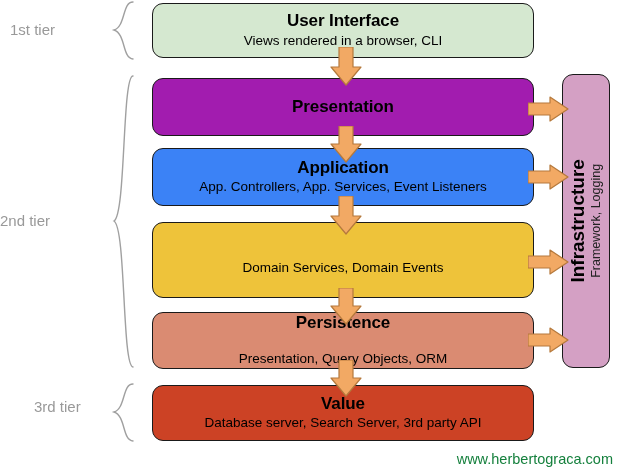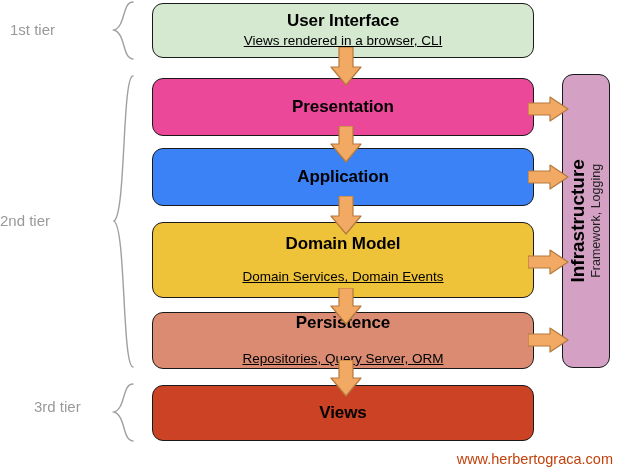--- a/index.html
+++ b/index.html
@@ -51,21 +51,20 @@
     font-size: 17px;
     font-weight: bold;
     line-height: 1.08;
     letter-spacing: -0.1px;
   }
   .layer-sub {
     font-size: 13.5px;
     font-weight: normal;
     line-height: 1.17;
     margin-top: 2px;
-    text-decoration: underline;
   }
 
   
   #infra-box {
     position: absolute;
     left: 562px;
     top: 74px;
     width: 48px;
     height: 294px;
     background: #d4a0c4;
@@ -99,21 +98,21 @@
   
   .arrow-down, .arrow-right {
     position: absolute;
   }
 
   
   #watermark {
     position: absolute;
     right: 12px;
     bottom: 6px;
-    color: #c2410c;
+    color: #15803d;
     font-size: 14.5px;
     font-family: "Liberation Sans", sans-serif;
     white-space: nowrap;
   }
 </style>
 </head>
 <body>
 
 <div id="canvas">
 
@@ -138,40 +137,41 @@
       <div id="infra-title">Infrastructure</div>
       <div id="infra-sub">Framework, Logging</div>
     </div>
   </div>
 
   <div class="layer-box" style="top:3px; height:55px; background:#d5e8d0;">
     <div class="layer-title">User Interface</div>
     <div class="layer-sub">Views rendered in a browser, CLI</div>
   </div>
 
-  <div class="layer-box" style="top:78px; height:58px; background:#ec4899;">
+  <div class="layer-box" style="top:78px; height:58px; background:#a21caf;">
     <div class="layer-title">Presentation</div>
   </div>
 
   <div class="layer-box" style="top:148px; height:58px; background:#3b82f6;">
     <div class="layer-title">Application</div>
+    <div class="layer-sub">App. Controllers, App. Services, Event Listeners</div>
   </div>
 
   <div class="layer-box" style="top:222px; height:76px; background:#eec33a;">
-    <div class="layer-title">Domain Model</div>
     <div class="layer-sub" style="margin-top:16px;">Domain Services, Domain Events</div>
   </div>
 
   <div class="layer-box" style="top:312px; height:57px; background:#da8b72;gap:16px;">
     <div class="layer-title">Persistence</div>
-    <div class="layer-sub">Repositories, Query Server, ORM</div>
+    <div class="layer-sub">Presentation, Query Objects, ORM</div>
   </div>
 
   <div class="layer-box" style="top:385px; height:56px; background:#cc4225;">
-    <div class="layer-title">Views</div>
+    <div class="layer-title">Value</div>
+    <div class="layer-sub">Database server, Search Server, 3rd party API</div>
   </div>
 
   <svg class="arrow-down" style="left:325px; top:47px;" width="42" height="42">
     <path d="M 14 0 L 28 0 L 28 20 L 36 20 L 21 38 L 6 20 L 14 20 Z" fill="#f2a964" stroke="#b5793c" stroke-width="1.2" stroke-linejoin="round"></path>
   </svg>
 
   <svg class="arrow-down" style="left:325px; top:126px;" width="42" height="40">
     <path d="M 14 0 L 28 0 L 28 18 L 36 18 L 21 36 L 6 18 L 14 18 Z" fill="#f2a964" stroke="#b5793c" stroke-width="1.2" stroke-linejoin="round"></path>
   </svg>
 

